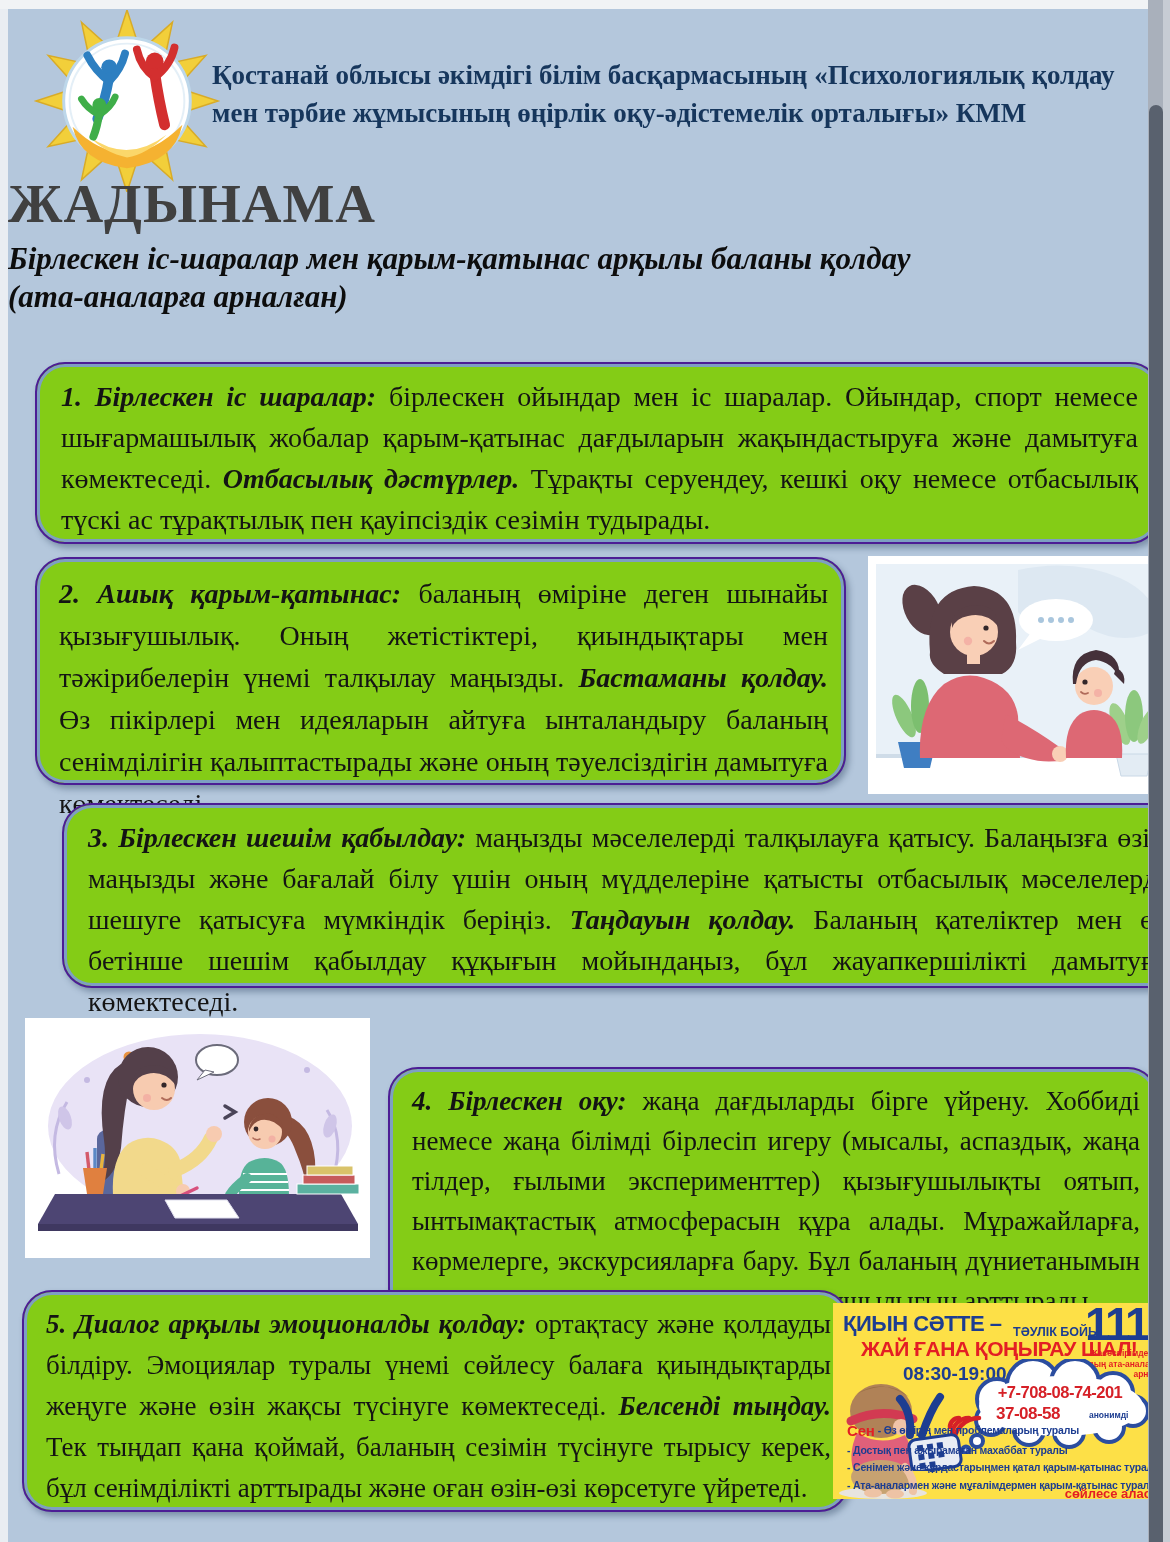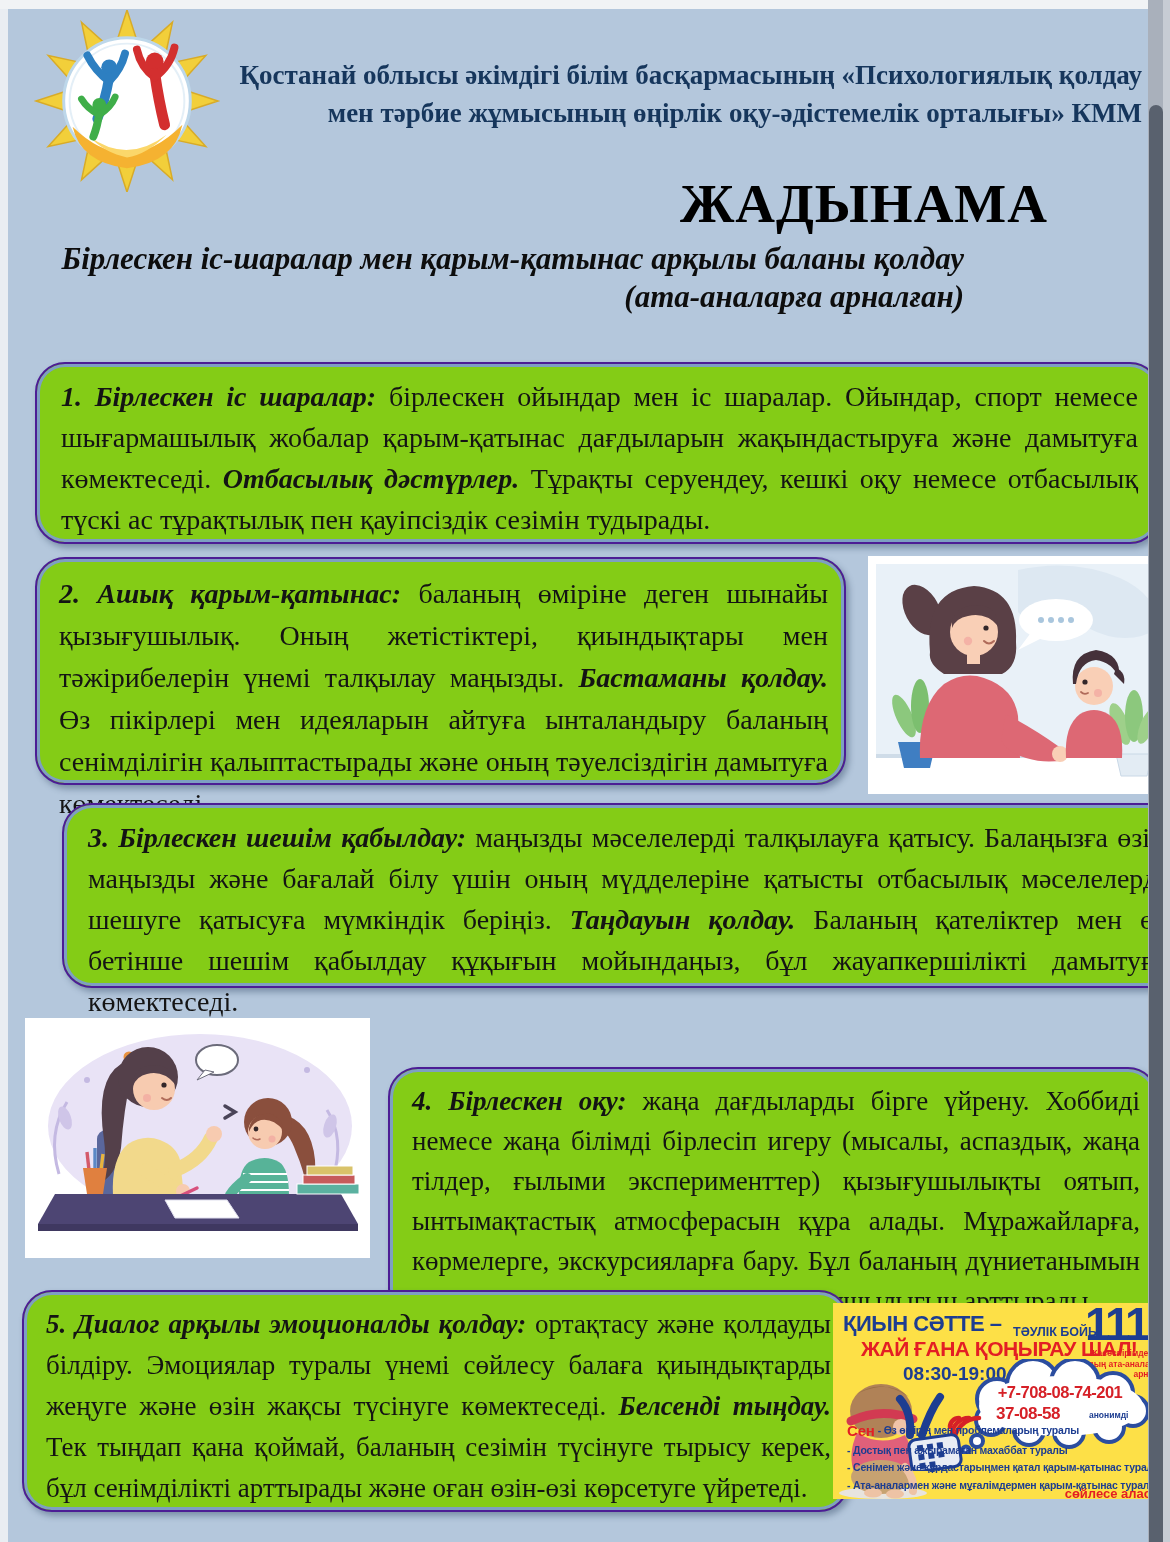--- a/index.html
+++ b/index.html
@@ -12,25 +12,25 @@
   .left-strip { position:absolute; left:0; top:0; width:8px; height:1542px; background:#e9edf2; z-index:5; }
 
   
   .scroll-track { position:absolute; left:1148px; top:0; width:22px; height:1542px;
     background:linear-gradient(90deg,#a9b0bb 0 15px,#c7ccd4 15px); z-index:50; }
   .scroll-thumb { position:absolute; left:1px; top:105px; width:14px; height:1437px;
     background:#59616e; border-radius:8px 8px 0 0; }
 
   
   .logo { position:absolute; left:28px; top:10px; width:198px; height:182px; }
-  .org-name { position:absolute; left:212px; top:56px; width:930px; text-align:right;
+  .org-name { position:absolute; left:212px; top:56px; width:930px; text-align:left;
     font-weight:bold; font-size:27px; line-height:38px; color:#16365c; }
-  .doc-title { position:absolute; left:8px; top:172px; width:1040px; text-align:right;
-    font-weight:bold; font-size:55px; color:#000000; letter-spacing:1px; }
-  .doc-subtitle { position:absolute; left:8px; top:240px; width:956px; text-align:right;
+  .doc-title { position:absolute; left:8px; top:172px; width:1040px; text-align:left;
+    font-weight:bold; font-size:55px; color:#404040; letter-spacing:1px; }
+  .doc-subtitle { position:absolute; left:8px; top:240px; width:956px; text-align:left;
     font-weight:bold; font-style:italic; font-size:31px; line-height:38px; color:#0d0d0d; }
 
   
   .box { position:absolute; box-sizing:border-box; background:#84cc16;
     border:2px solid #4c1d95; border-radius:30px;
     box-shadow: inset 0 0 0 3px #7e9fc2, 3px 4px 6px rgba(40,62,92,.4); }
   .box p { margin:0; text-align:justify; color:#141414; }
   .bi { font-weight:bold; font-style:italic; }
   .box1 { left:35px; top:362px; width:1125px; height:182px; padding:12px 20px 0 24px; }
   .box1 p { font-size:28px; line-height:41px; }

